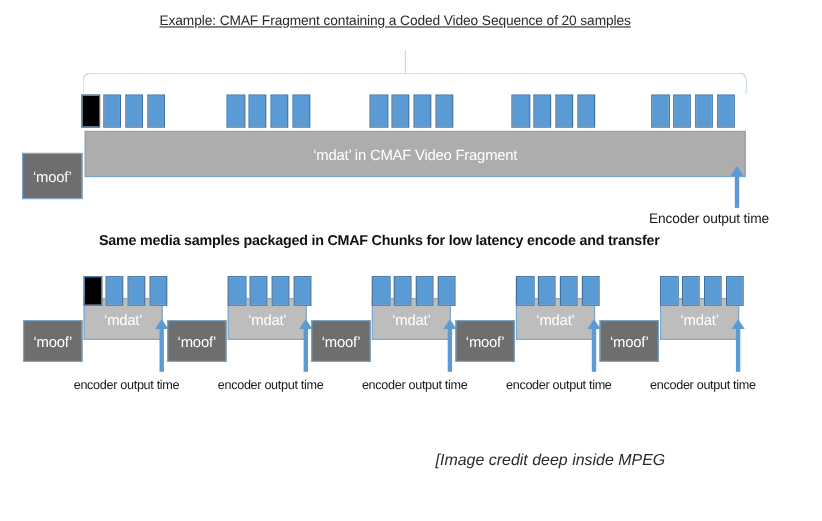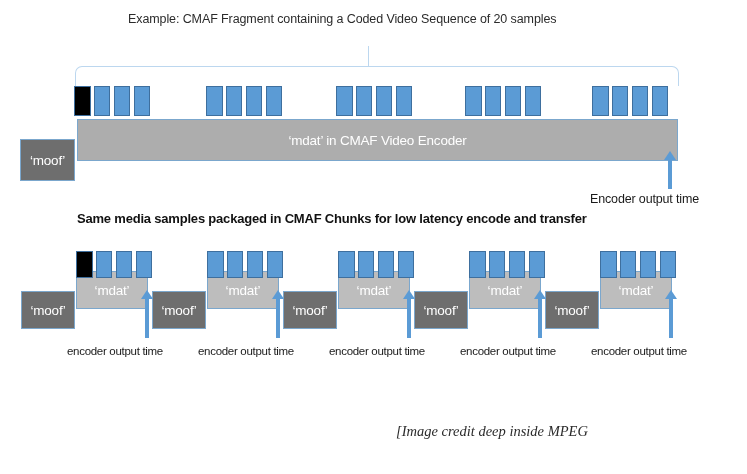--- a/index.html
+++ b/index.html
@@ -73,21 +73,21 @@
   .credit{
     font-size:14.5px;font-style:italic;color:#2b2b2b;
     line-height:22px;white-space:nowrap;
   }
 </style>
 </head>
 <body>
 
 <div id="stage">
 
-  <div class="abs title" style="left:128px;top:12px;">Example:  CMAF Fragment containing a Coded Video Sequence of 20 samples</div>
+  <div class="abs title" style="left:145px;top:12px;text-decoration:underline;">Example:  CMAF Fragment containing a Coded Video Sequence of 20 samples</div>
 
   <div class="abs brace" style="left:75px;top:66px;width:604px;height:20px;"></div>
   <div class="abs brace-tick" style="left:368px;top:46px;height:21px;"></div>
 
   <div id="top-samples">
       <div class="abs sample black" style="left: 74px; top: 86px; width: 16.5px; height: 30px;"></div>
       <div class="abs sample blue" style="left: 93.9px; top: 86px; width: 16.5px; height: 30px;"></div>
       <div class="abs sample blue" style="left: 113.8px; top: 86px; width: 16.5px; height: 30px;"></div>
       <div class="abs sample blue" style="left: 133.7px; top: 86px; width: 16.5px; height: 30px;"></div>
       <div class="abs sample blue" style="left: 206px; top: 86px; width: 16.5px; height: 30px;"></div>
@@ -105,28 +105,28 @@
       <div class="abs sample blue" style="left: 592px; top: 86px; width: 16.5px; height: 30px;"></div>
       <div class="abs sample blue" style="left: 611.9px; top: 86px; width: 16.5px; height: 30px;"></div>
       <div class="abs sample blue" style="left: 631.8px; top: 86px; width: 16.5px; height: 30px;"></div>
       <div class="abs sample blue" style="left: 651.7px; top: 86px; width: 16.5px; height: 30px;"></div>
     </div>
 
   <div class="abs box moof" style="left:20px;top:119px;width:55px;height:42px;">
     <span>‘moof’</span>
   </div>
   <div class="abs box mdat-big" style="left:77px;top:119px;width:601px;height:42px;">
-    <span>‘mdat’ in CMAF Video Encoder</span>
+    <span>‘mdat’ in CMAF Video Fragment</span>
   </div>
 
   <div class="abs arrow-stem" style="left:668px;top:160px;height:29px;"></div>
   <div class="abs arrow-head" style="left:663.5px;top:151px;"></div>
   <div class="abs lbl" style="left:590px;top:192px;">Encoder output time</div>
 
-  <div class="abs heading" style="left:77px;top:211px;">Same media samples packaged in CMAF Chunks for low latency encode and transfer</div>
+  <div class="abs heading" style="left:90px;top:211px;">Same media samples packaged in CMAF Chunks for low latency encode and transfer</div>
 
   <div id="bottom-chunks">
       <div class="abs box moof" style="left: 21px; top: 271px; width: 54px; height: 38px;">
         <span>‘moof’</span>
       </div>
       <div class="abs box mdat" style="left: 76px; top: 271px; width: 72px; height: 38px;">
         <span>‘mdat’</span>
       </div>
       <div class="abs box moof" style="left: 152px; top: 271px; width: 54px; height: 38px;">
         <span>‘moof’</span>
@@ -188,15 +188,15 @@
       <div class="abs arrow-head" style="left: 664.5px; top: 290px;"></div>
     </div>
   <div id="bottom-labels">
       <div class="abs lbl-small" style="left: 67px; top: 345px;">encoder output time</div>
       <div class="abs lbl-small" style="left: 198px; top: 345px;">encoder output time</div>
       <div class="abs lbl-small" style="left: 329px; top: 345px;">encoder output time</div>
       <div class="abs lbl-small" style="left: 460px; top: 345px;">encoder output time</div>
       <div class="abs lbl-small" style="left: 591px; top: 345px;">encoder output time</div>
     </div>
 
-  <div class="abs credit" style="left:396px;top:420px;font-family:Liberation Serif, serif;">[Image credit deep inside MPEG</div>
+  <div class="abs credit" style="left:396px;top:408px;">[Image credit deep inside MPEG</div>
 
 </div>
 
 </body></html>

